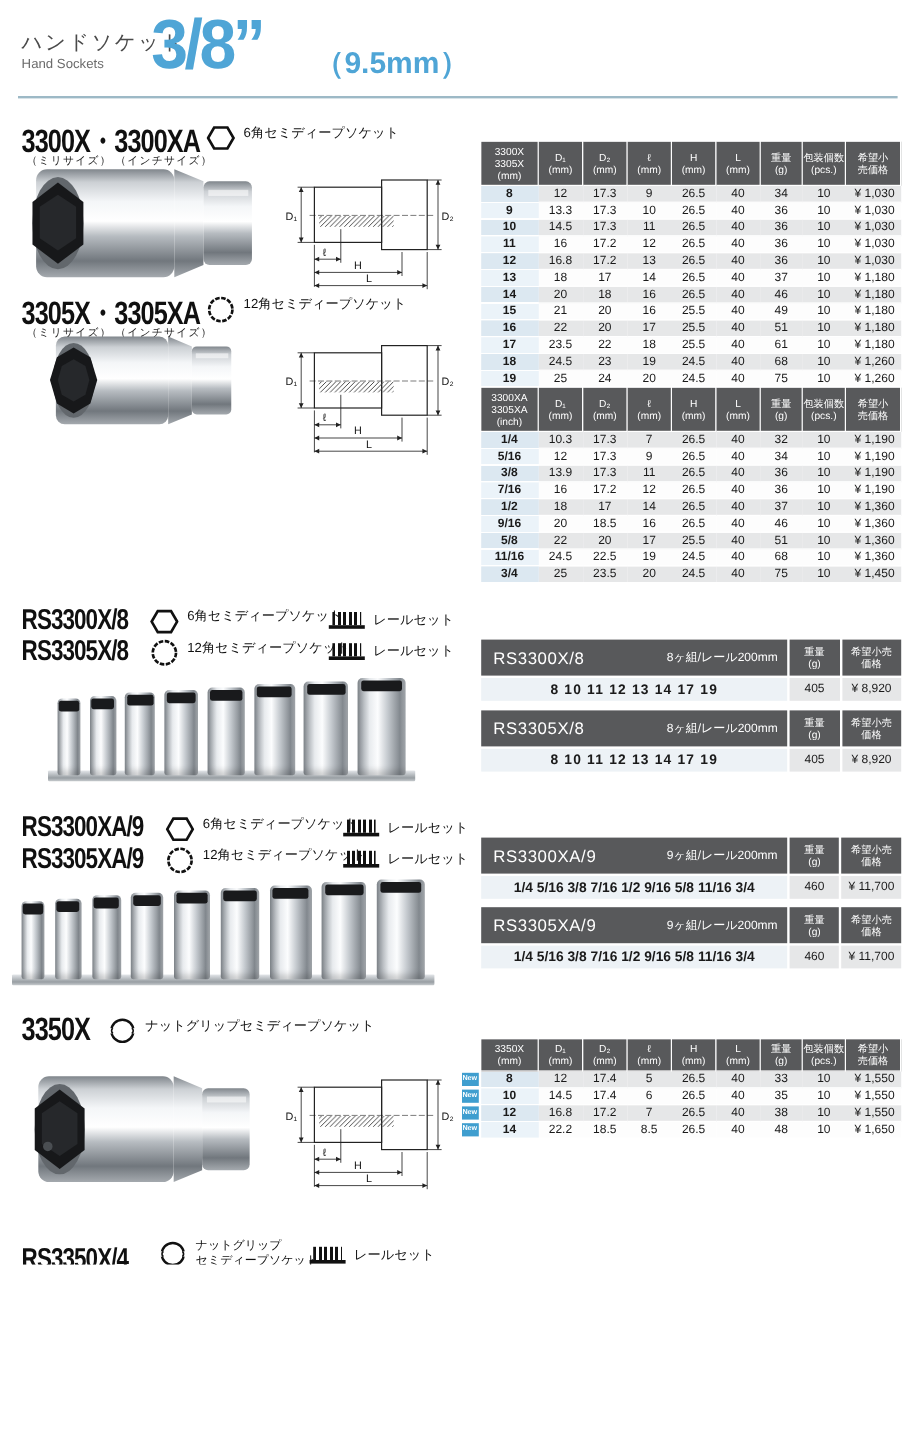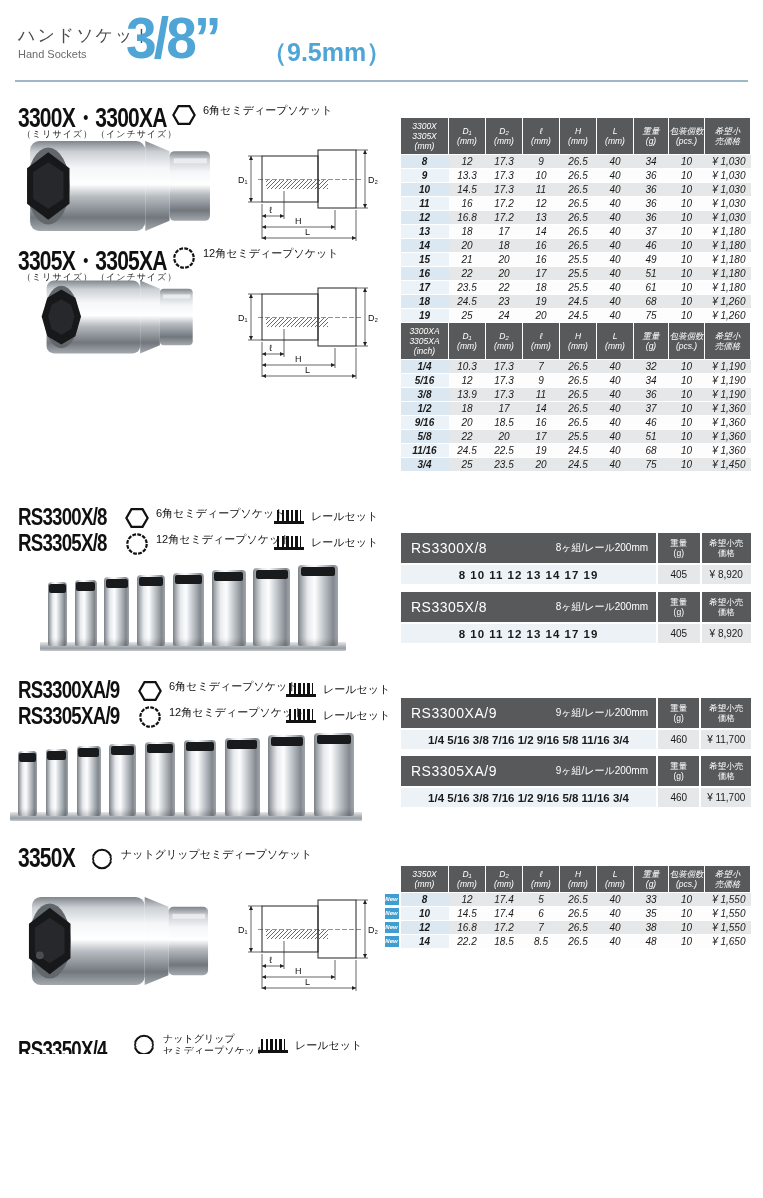--- a/index.html
+++ b/index.html
@@ -40,21 +40,21 @@
   .rail-photo{position:absolute;display:flex;align-items:flex-end;justify-content:space-between;
               padding-bottom:8px;}
   .railbar{position:absolute;left:-8px;right:-8px;bottom:3px;height:9px;z-index:0;border-radius:1px;
            background:linear-gradient(#e4e7ea,#989ea3 70%,#c6cacd);}
   .rsock{position:relative;z-index:1;border-radius:4px 4px 2px 2px;
          background:linear-gradient(90deg,#878d93,#e8ebee 25%,#fcfdfe 42%,#c6cbd0 62%,#83898f 88%,#aeb3b8);
          box-shadow:inset 0 -4px 5px rgba(0,0,0,.18);}
   .rsock .op{height:9px;margin:2px 7% 0;background:#191a1c;border-radius:2px;}
 
   
-  .spec-table{position:absolute;border-collapse:collapse;table-layout:fixed;width:350px;font-style:italic;}
+  .spec-table{position:absolute;border-collapse:collapse;table-layout:fixed;width:350px;}
   .spec-table th{background:#58595b;color:#fff;font-weight:normal;font-size:8.5px;line-height:1.18;
                  white-space:pre-line;padding:3px 0;border:1px solid #fff;text-align:center;vertical-align:middle;}
   .spec-table td{font-size:10px;height:13px;line-height:13px;padding:0 2px;text-align:center;
                  border-top:1px solid #fff;white-space:nowrap;}
   .spec-table .r-gray td{background:#e6e7e8;}
   .spec-table .r-white td{background:#fdfdfd;}
   .spec-table td.c-size{font-weight:bold;position:relative;}
   .spec-table .r-gray td.c-size{background:#dce8f1;}
   .spec-table .r-white td.c-size{background:#ebf3f9;}
   .spec-table td.c-price{text-align:right;padding-right:5px;}
@@ -434,20 +434,31 @@
           <td class="c-size">3/8</td>
           <td>13.9</td>
           <td>17.3</td>
           <td>11</td>
           <td>26.5</td>
           <td>40</td>
           <td>36</td>
           <td>10</td>
           <td class="c-price">¥ 1,190</td>
         </tr>
+        <tr class="r-white">
+          <td class="c-size">7/16</td>
+          <td>16</td>
+          <td>17.2</td>
+          <td>12</td>
+          <td>26.5</td>
+          <td>40</td>
+          <td>36</td>
+          <td>10</td>
+          <td class="c-price">¥ 1,190</td>
+        </tr>
         <tr class="r-gray">
           <td class="c-size">1/2</td>
           <td>18</td>
           <td>17</td>
           <td>14</td>
           <td>26.5</td>
           <td>40</td>
           <td>37</td>
           <td>10</td>
           <td class="c-price">¥ 1,360</td>

